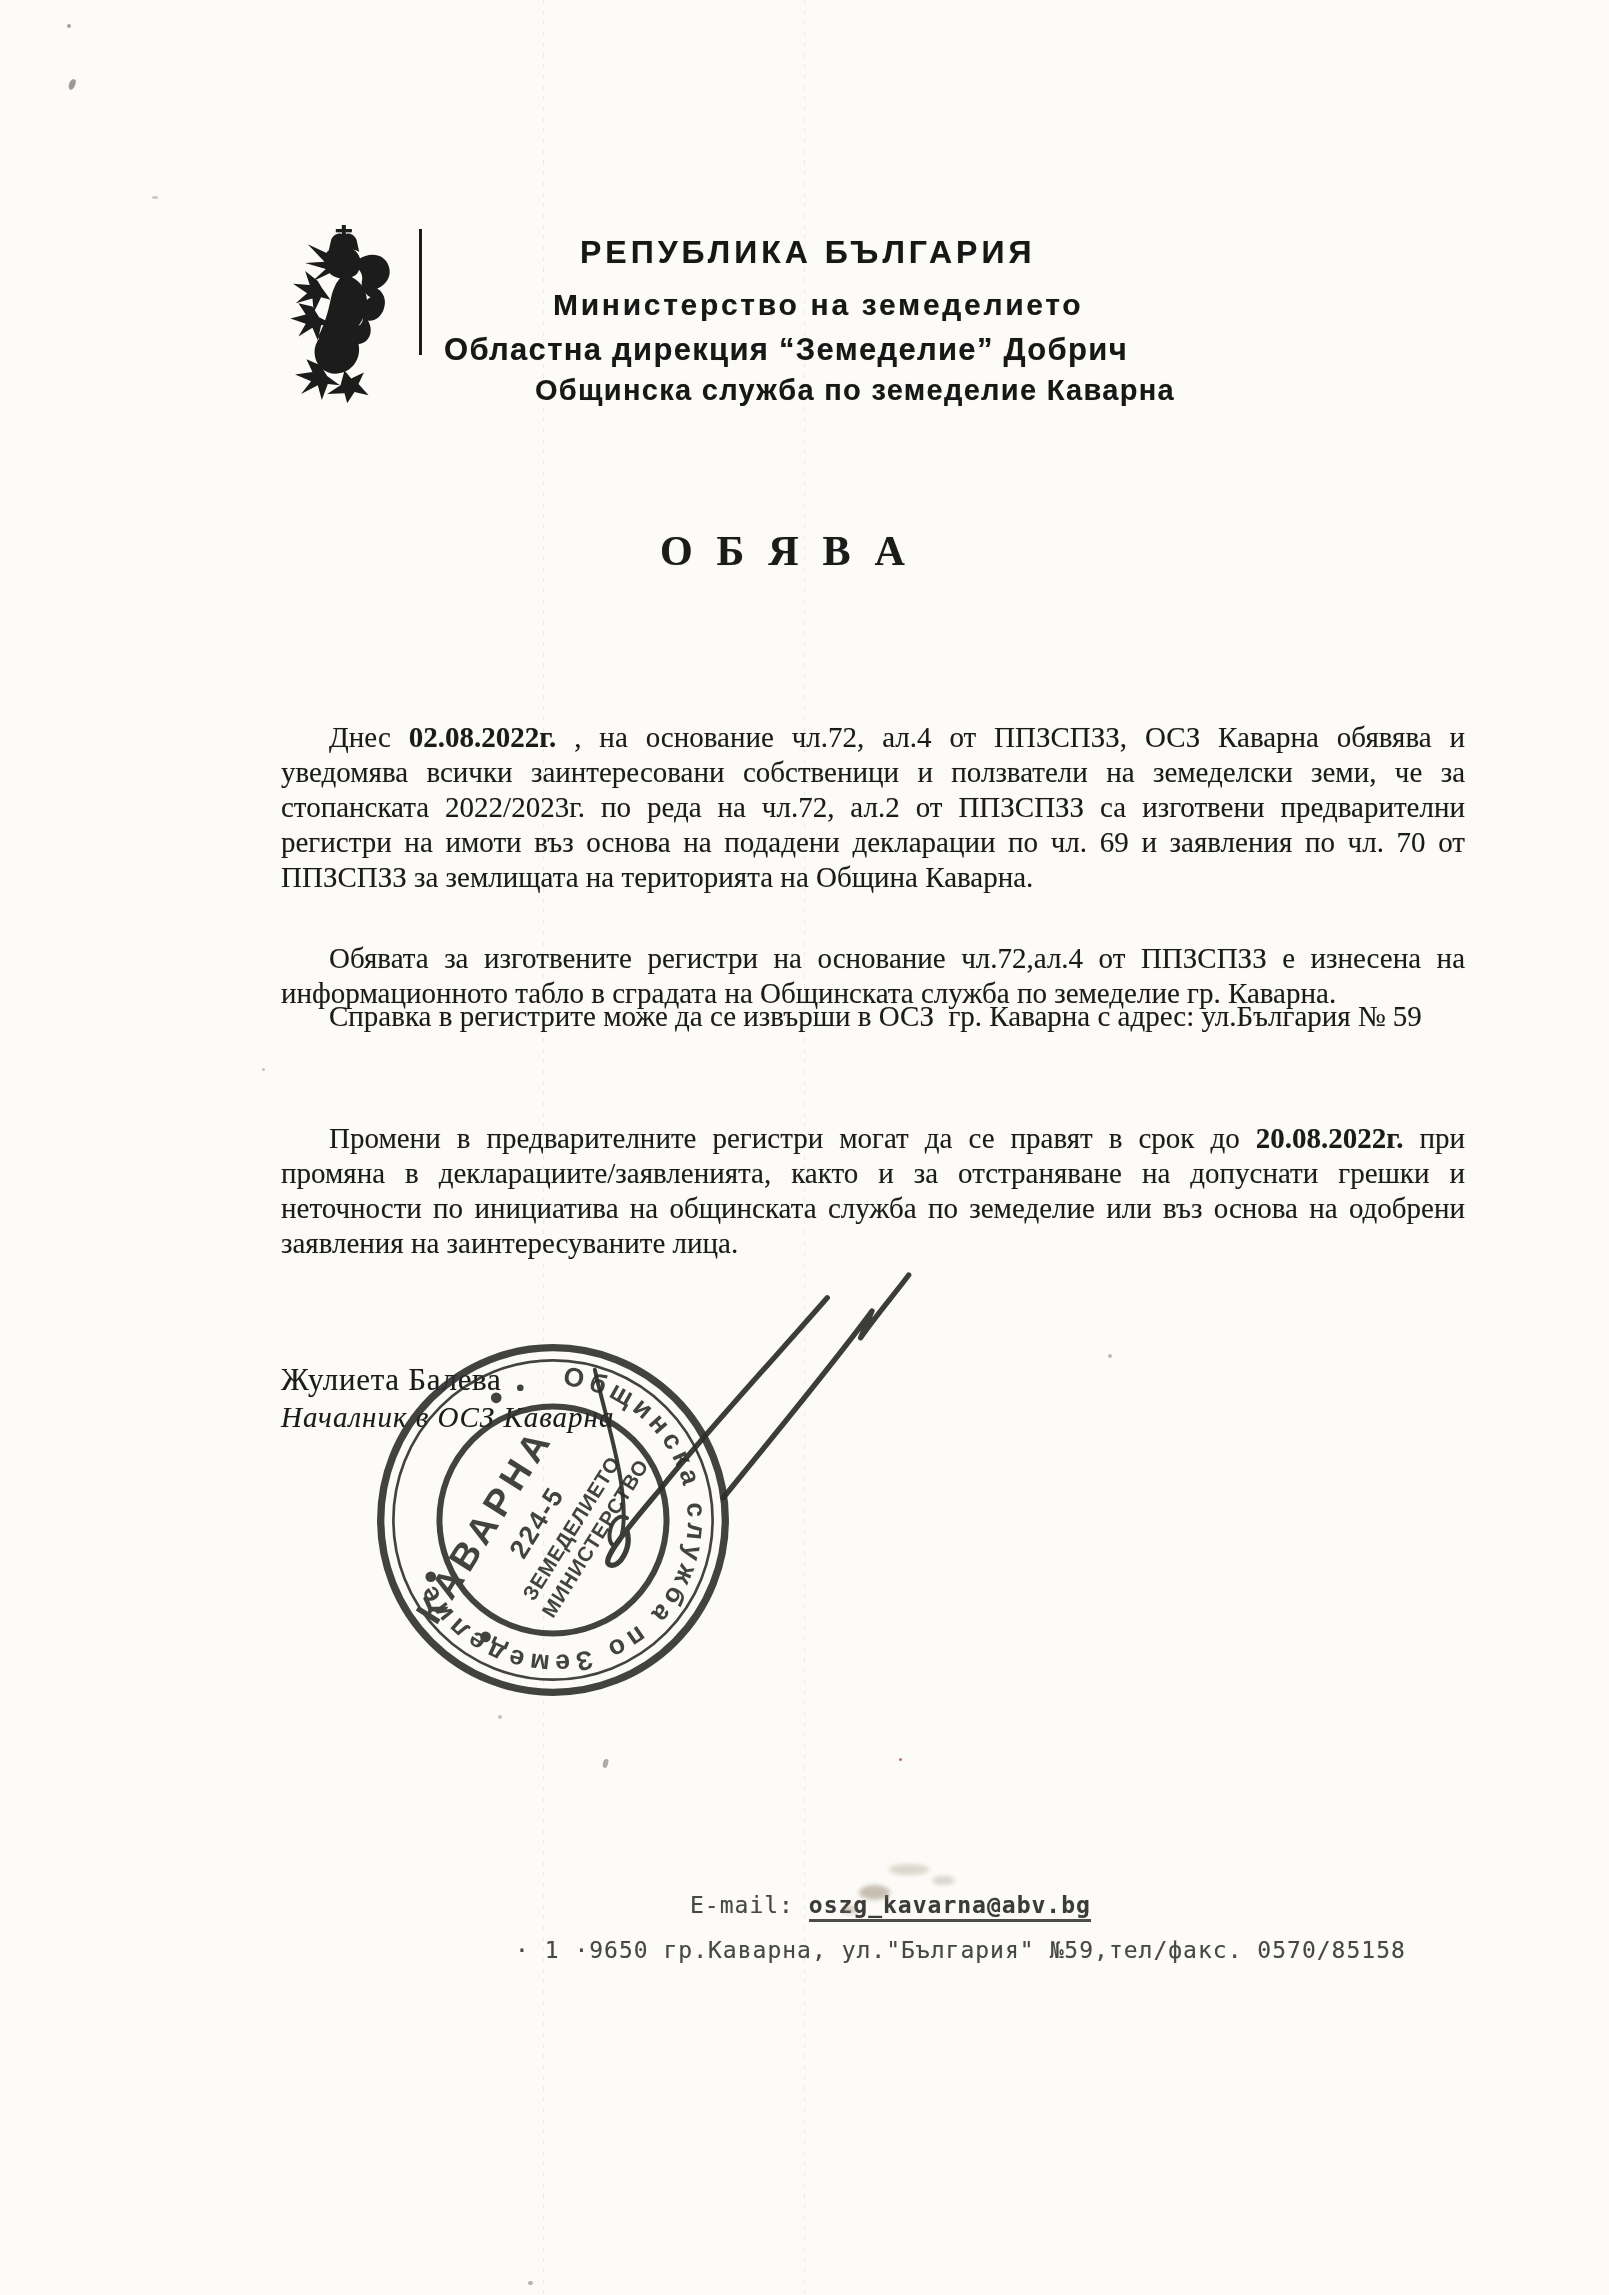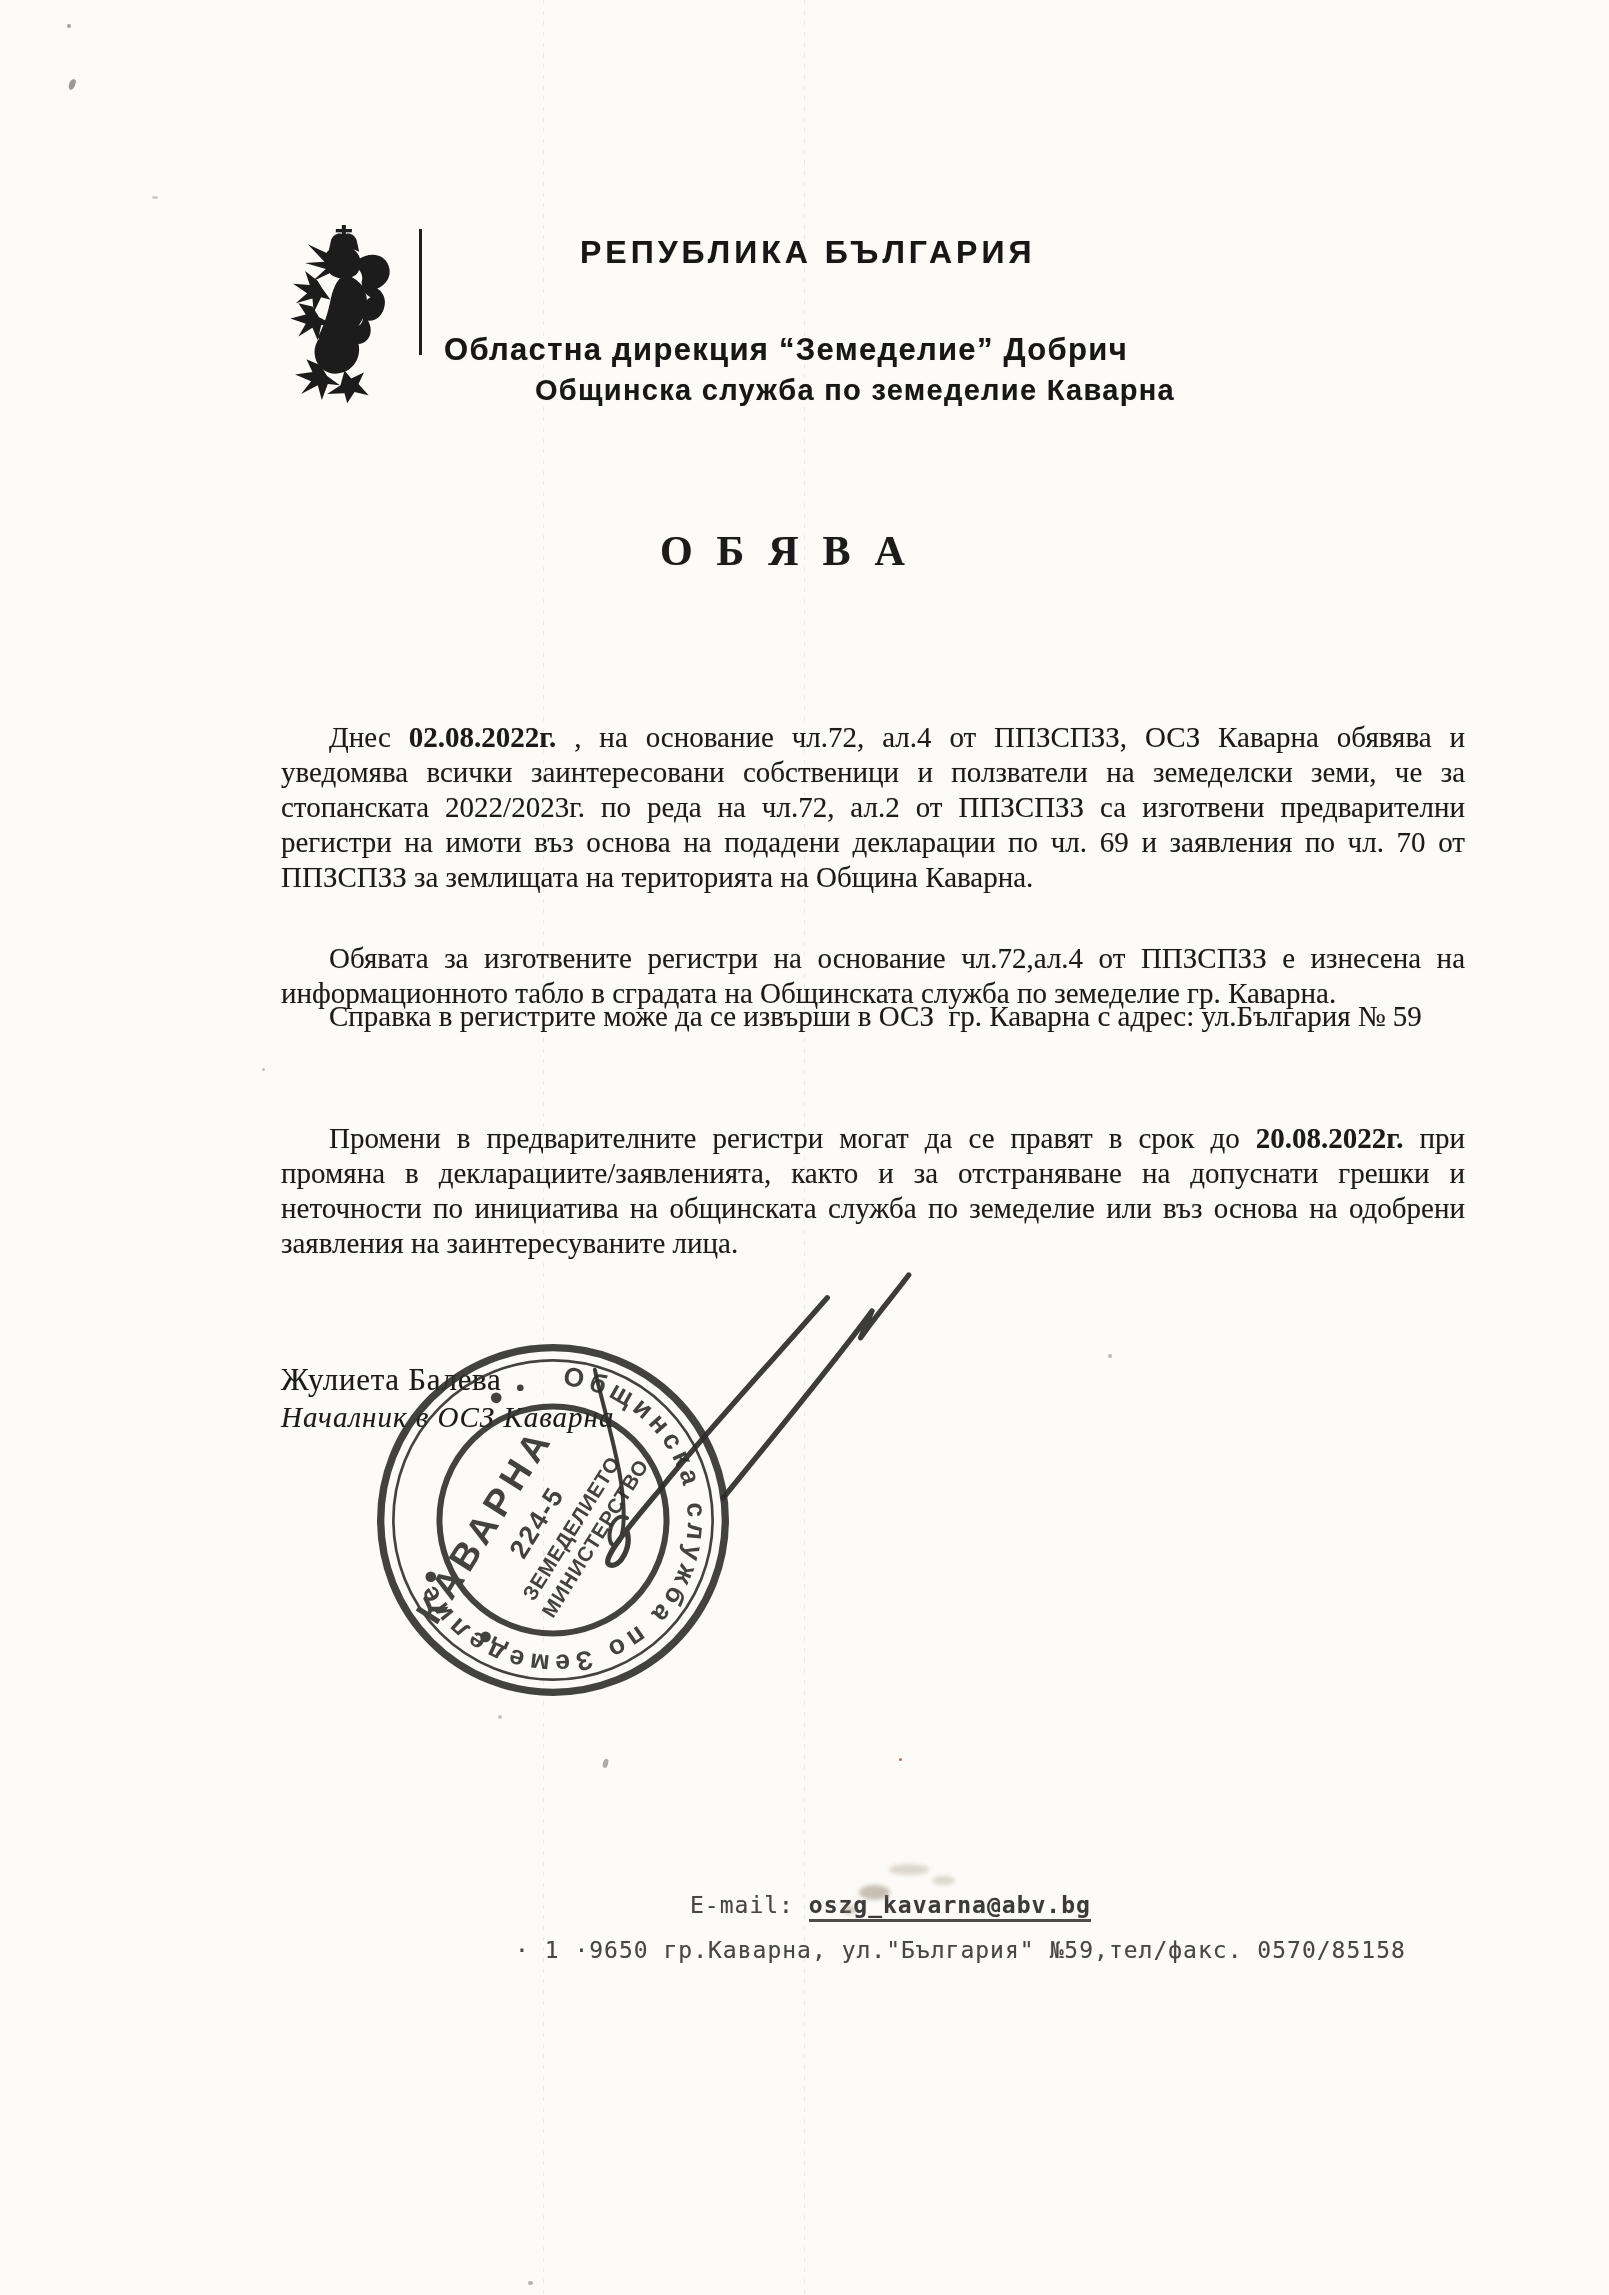--- a/index.html
+++ b/index.html
@@ -130,20 +130,21 @@
       <path d="M44,122 L23,117 L34,134 L11,140 L34,148 L23,167 L44,154 L52,173 L57,150 L73,148 L54,138 Z"></path>
       <path d="M70,158 C90,149 109,160 113,178 C117,197 107,215 89,221 C70,227 52,216 48,198 C44,180 54,165 70,158 Z"></path>
       <path d="M56,210 L35,201 L44,220 L18,224 L42,234 L27,253 L52,240 L58,262 L67,238 L85,240 L66,226 Z"></path>
       <path d="M92,218 L86,240 L66,253 L92,252 L96,267 L107,250 L128,255 L113,238 L121,221 L102,230 Z"></path>
       <path d="M112,52 C131,39 152,44 158,61 C164,77 153,91 141,95 C151,101 155,113 151,125 C147,139 135,145 127,143 C133,153 133,165 125,173 C117,181 104,179 100,171 C96,163 102,154 110,152 C118,150 121,142 119,134 C116,122 123,112 131,108 C123,104 116,94 118,84 C121,72 112,61 102,64 Z"></path>
     </g>
   </svg>
   <div class="emblem-divider"></div>
 
   <div class="hdr-line hdr-1">РЕПУБЛИКА БЪЛГАРИЯ</div>
+  <div class="hdr-line hdr-2">Министерство на земеделието</div>
   <div class="hdr-line hdr-4">Общинска служба по земеделие Каварна</div>
   <div class="hdr-line hdr-3">Областна дирекция “Земеделие” Добрич</div>
 
   <div class="doc-title">О Б Я В А</div>
 
   <div class="para para-1"><span>Днес </span><span class="b-date">02.08.2022г.</span><span> , на основание чл.72, ал.4 от ППЗСПЗЗ, ОСЗ Каварна обявява и уведомява всички заинтересовани собственици и ползватели на земеделски земи, че за стопанската 2022/2023г. по реда на чл.72, ал.2 от ППЗСПЗЗ са изготвени предварителни регистри на имоти въз основа на подадени декларации по чл. 69 и заявления по чл. 70 от ППЗСПЗЗ за землищата на територията на Община Каварна.</span></div>
 
   <div class="para para-2">Обявата за изготвените регистри на основание чл.72,ал.4 от ППЗСПЗЗ е изнесена на информационното табло в сградата на Общинската служба по земеделие гр. Каварна.</div>
 
   <div class="para para-3">Справка в регистрите може да се извърши в ОСЗ  гр. Каварна с адрес: ул.България № 59</div>

